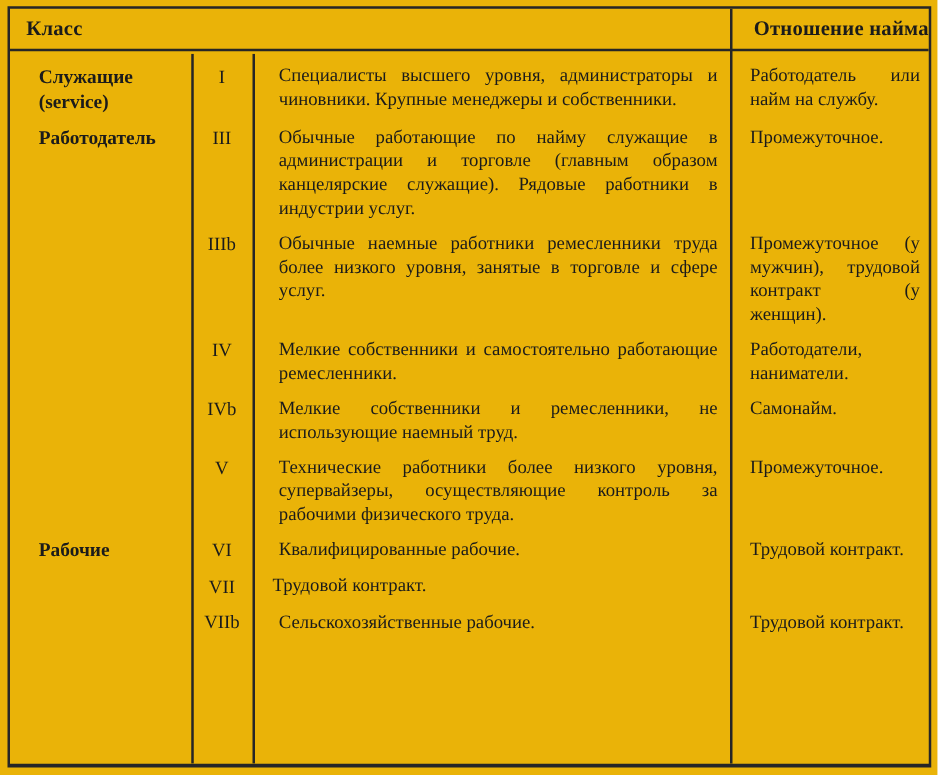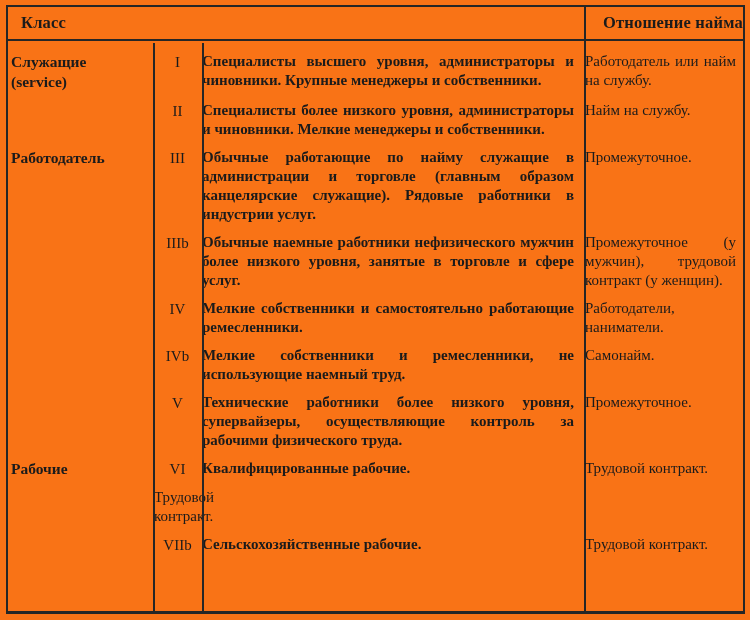--- a/index.html
+++ b/index.html
@@ -3,21 +3,21 @@
 <meta charset="utf-8">
 <style>
   * { margin: 0; padding: 0; box-sizing: border-box; }
 
   html, body { background: #ffffff; }
 
   .page {
     position: relative;
     width: 750px;
     height: 620px;
-    background: #f97316;
+    background: #eab308;
     font-family: "Liberation Serif", serif;
     color: #1b1b1b;
     overflow: hidden;
   }
 
   .table-frame {
     position: absolute;
     left: 6px; top: 5px; right: 5px; bottom: 6px;
     border: 2px solid #262626;
     border-bottom-width: 3px;
@@ -68,37 +68,36 @@
   .row {
     display: grid;
     grid-template-columns: 145px 49px 382px 1fr;
     margin-bottom: 9px;
   }
   .cell {
     font-size: 15px;
     line-height: 19px;
   }
   .cell.group {
-    padding-left: 3px;
+    padding-left: 23px;
     font-weight: bold;
     font-size: 15.5px;
     line-height: 20px;
     white-space: pre-line;
   }
   .cell.code {
     text-align: center;
     padding-top: 0.5px;
   }
   .cell.desc {
-    padding: 0 10px 0 0;
+    padding: 0 10px 0 21px;
     text-align: justify;
-    font-weight: bold;
   }
   .cell.emp {
-    padding: 0 7px 0 1px;
+    padding: 0 7px 0 16px;
     text-align: justify;
   }
 </style>
 </head>
 <body>
 
 <div class="page">
   <div class="table-frame">
 
     <div class="header-row">
@@ -113,38 +112,32 @@
       <div class="vline vline-2"></div>
 
   <div class="row">
     <div class="cell group">Служащие
 (service)</div>
     <div class="cell code">I</div>
     <div class="cell desc">Специалисты высшего уровня, администраторы и чиновники. Крупные менеджеры и собственники.</div>
     <div class="cell emp">Работодатель или найм на службу.</div>
   </div>
 
-  <div class="row">
-    <div class="cell group"></div>
-    <div class="cell code">II</div>
-    <div class="cell desc">Специалисты более низкого уровня, администраторы и чиновники. Мелкие менеджеры и собственники.</div>
-    <div class="cell emp">Найм на службу.</div>
-  </div>
 
   <div class="row">
     <div class="cell group">Работодатель</div>
     <div class="cell code">III</div>
     <div class="cell desc">Обычные работающие по найму служащие в администрации и торговле (главным образом канцелярские служащие). Рядовые работники в индустрии услуг.</div>
     <div class="cell emp">Промежуточное.</div>
   </div>
 
   <div class="row">
     <div class="cell group"></div>
     <div class="cell code">IIIb</div>
-    <div class="cell desc">Обычные наемные работники нефизического мужчин более низкого уровня, занятые в торговле и сфере услуг.</div>
+    <div class="cell desc">Обычные наемные работники ремесленники труда более низкого уровня, занятые в торговле и сфере услуг.</div>
     <div class="cell emp">Промежуточное (у мужчин), трудовой контракт (у женщин).</div>
   </div>
 
   <div class="row">
     <div class="cell group"></div>
     <div class="cell code">IV</div>
     <div class="cell desc">Мелкие собственники и самостоятельно работающие ремесленники.</div>
     <div class="cell emp">Работодатели, наниматели.</div>
   </div>
 
@@ -165,20 +158,21 @@
 
   <div class="row">
     <div class="cell group">Рабочие</div>
     <div class="cell code">VI</div>
     <div class="cell desc">Квалифицированные рабочие.</div>
     <div class="cell emp">Трудовой контракт.</div>
   </div>
 
   <div class="row">
     <div class="cell group"></div>
+    <div class="cell code">VII</div>
     <div class="cell emp">Трудовой контракт.</div>
   </div>
 
   <div class="row">
     <div class="cell group"></div>
     <div class="cell code">VIIb</div>
     <div class="cell desc">Сельскохозяйственные рабочие.</div>
     <div class="cell emp">Трудовой контракт.</div>
   </div>
 </div>

